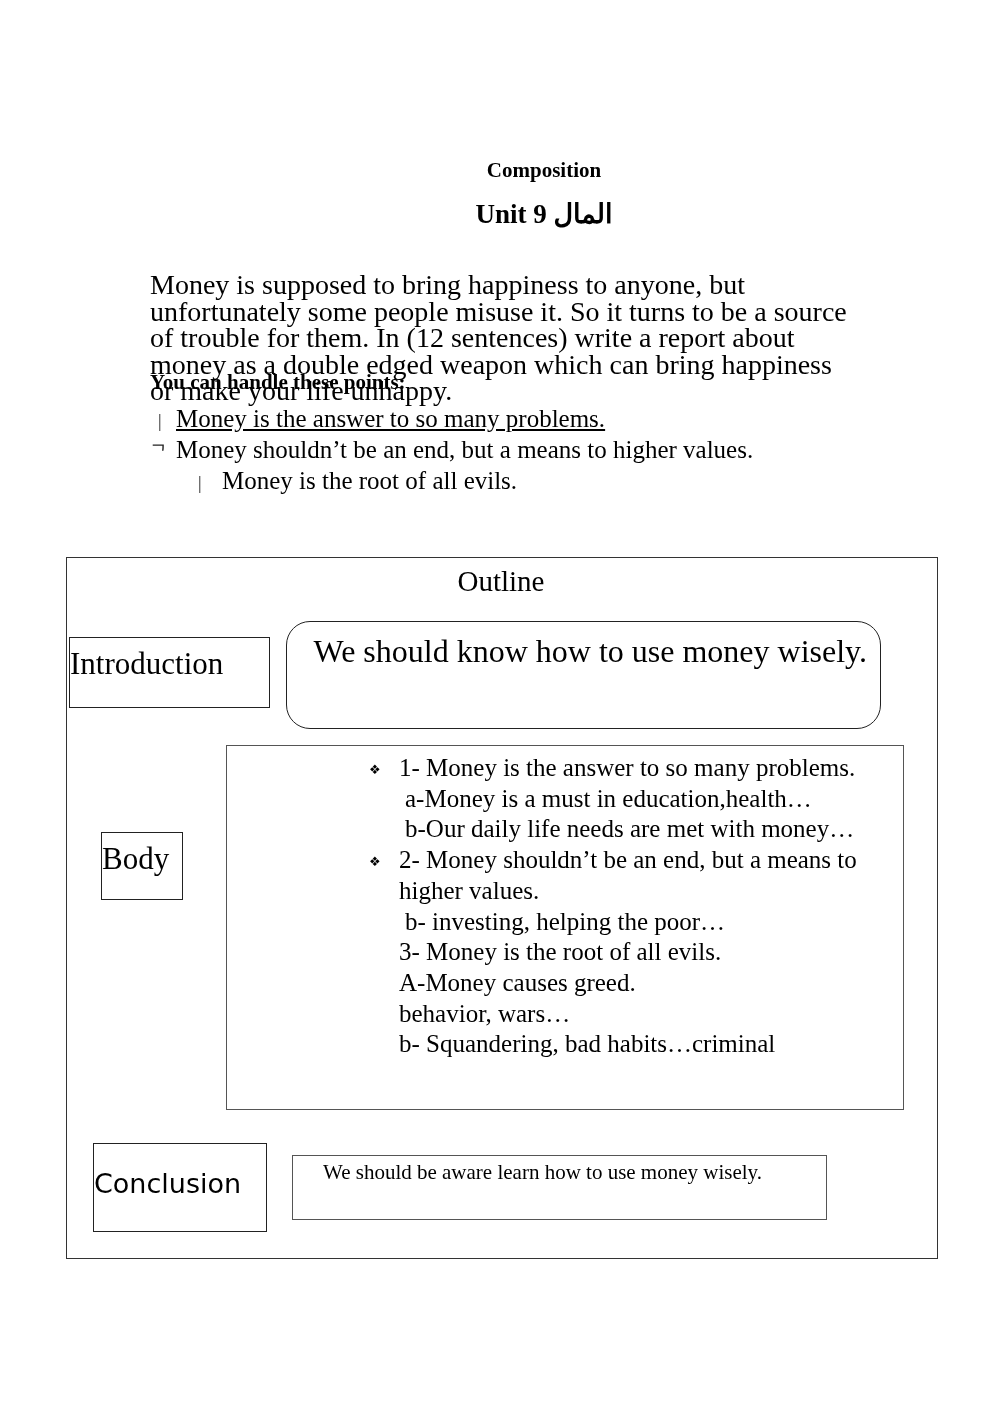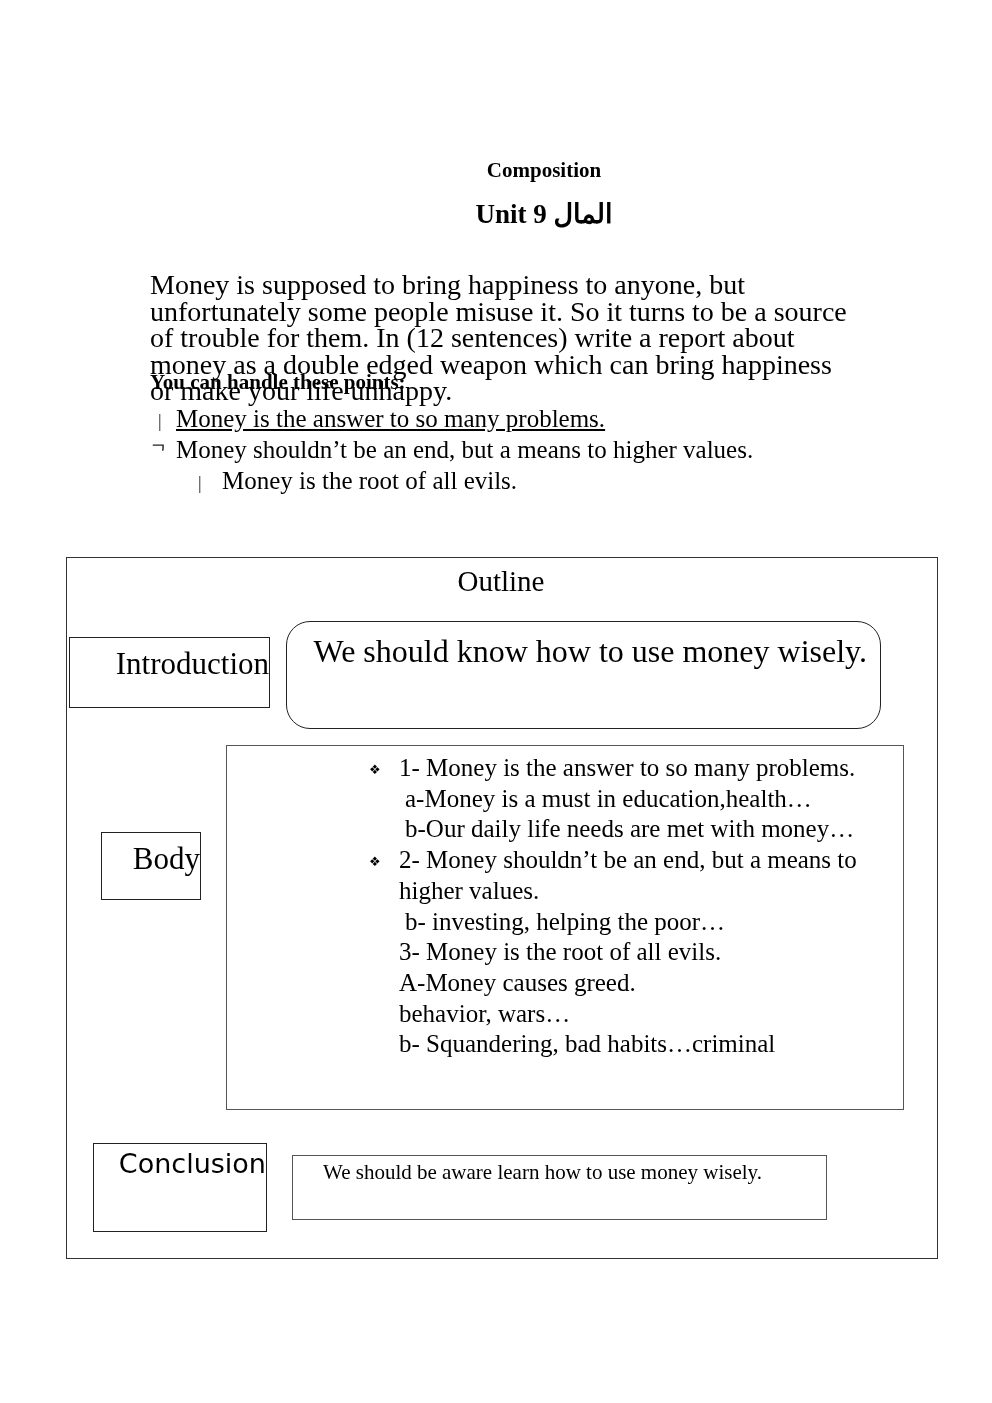--- a/index.html
+++ b/index.html
@@ -8,29 +8,29 @@
     .title { left: 0; width: 1088px; text-align: center; font-weight: bold; }
     #t1 { top: 158px; font-size: 21px; }
     #t2 { top: 198px; font-size: 27px; }
     .prompt { left: 150px; top: 272px; width: 700px; font-size: 28px; line-height: 26.5px; }
     .points-head { left: 150px; top: 370px; font-size: 21px; font-weight: bold; }
     .point { left: 150px; font-size: 25px; white-space: nowrap; }
     .point .mk { display: inline-block; width: 26px; font-size: 18px; color: #222; }
     .frame { left: 66px; top: 557px; width: 872px; height: 702px; border: 1.5px solid #333; box-sizing: border-box; }
     .box { border: 1px solid #222; box-sizing: border-box; background: #fff; }
     .outline-title { left: 0; width: 1002px; top: 565px; text-align: center; font-size: 29px; }
-    .label { text-align: right; font-size: 31px; }
+    .label { text-align: left; font-size: 31px; }
     .intro-label { left: 69px; top: 637px; width: 201px; height: 71px; padding-top: 8px; }
     .intro-text { left: 286px; top: 621px; width: 595px; height: 108px; text-align: right; font-size: 32px; line-height: 44px; padding: 7px 13px 0 0; border-radius: 24px; }
-    .body-label { left: 101px; top: 832px; width: 100px; height: 68px; padding-top: 8px; }
+    .body-label { left: 101px; top: 832px; width: 82px; height: 68px; padding-top: 8px; }
     .body-text { left: 226px; top: 745px; width: 678px; height: 365px; border-color: #555; }
     .body-list { left: 399px; top: 753px; font-size: 25px; line-height: 30.7px; white-space: nowrap; }
     .body-list .ln { position: relative; }
     .body-list .bul { position: absolute; left: -30px; font-size: 13px; top: 2px; }
-    .concl-label { left: 93px; top: 1143px; width: 174px; height: 89px; font-family: "DejaVu Sans", "Liberation Sans", sans-serif; font-size: 27px; padding-top: 4px; }
+    .concl-label { left: 93px; top: 1143px; width: 174px; height: 89px; font-family: "DejaVu Sans", "Liberation Sans", sans-serif; font-size: 27px; padding-top: 24px; }
     .concl-text { left: 292px; top: 1155px; width: 535px; height: 65px; font-size: 21px; padding: 4px 0 0 30px; border-color: #555; }
   </style>
 </head>
 <body>
 
 <div class="abs title" id="t1">Composition</div>
 <div class="abs title" id="t2">Unit 9 المال</div>
 
 <div class="abs prompt">Money is supposed to bring happiness to anyone, but unfortunately some people misuse it. So it turns to be a source of trouble for them. In (12 sentences) write a report about money as a double edged weapon which can bring happiness or make your life unhappy.</div>
 <div class="abs points-head">You can handle these points:</div>

